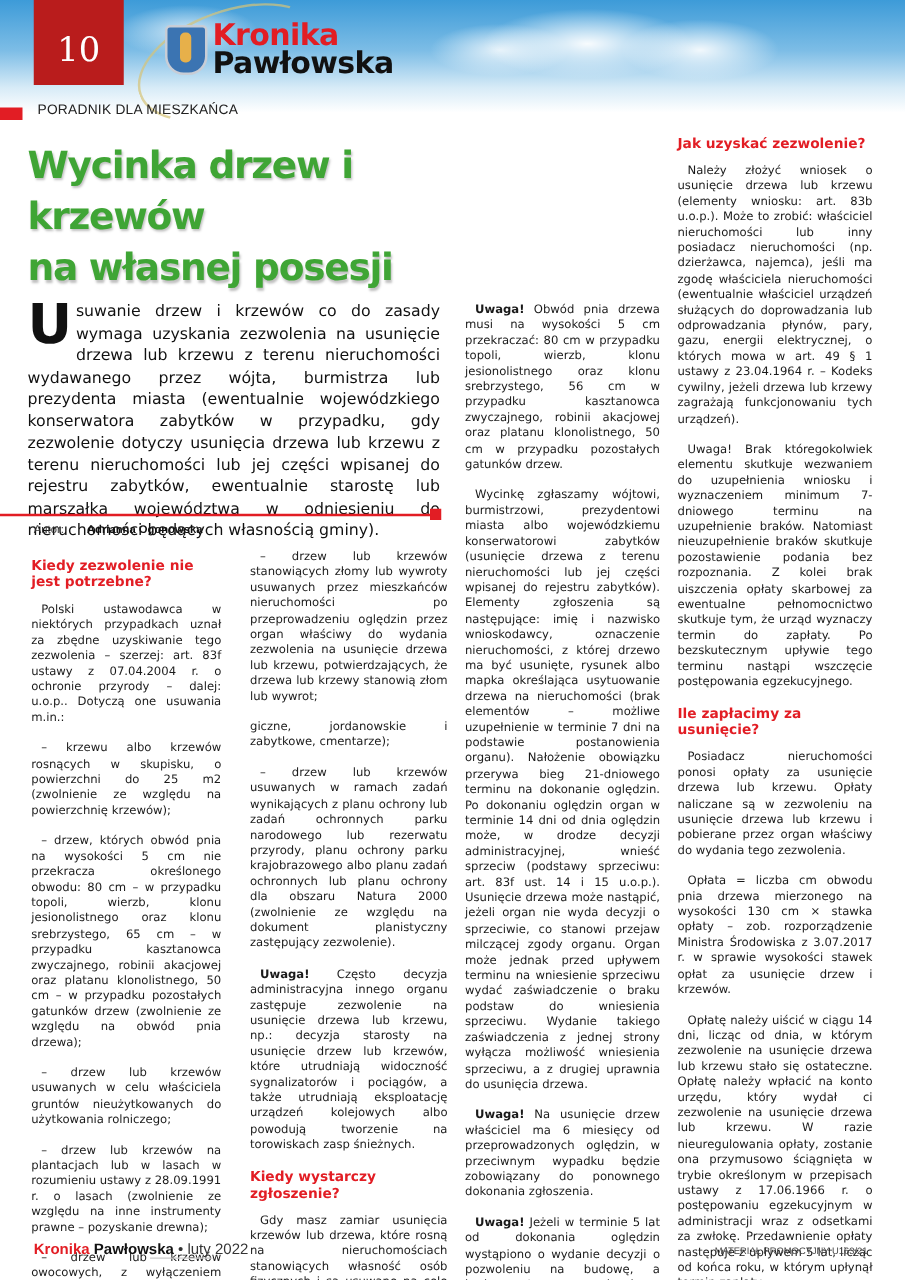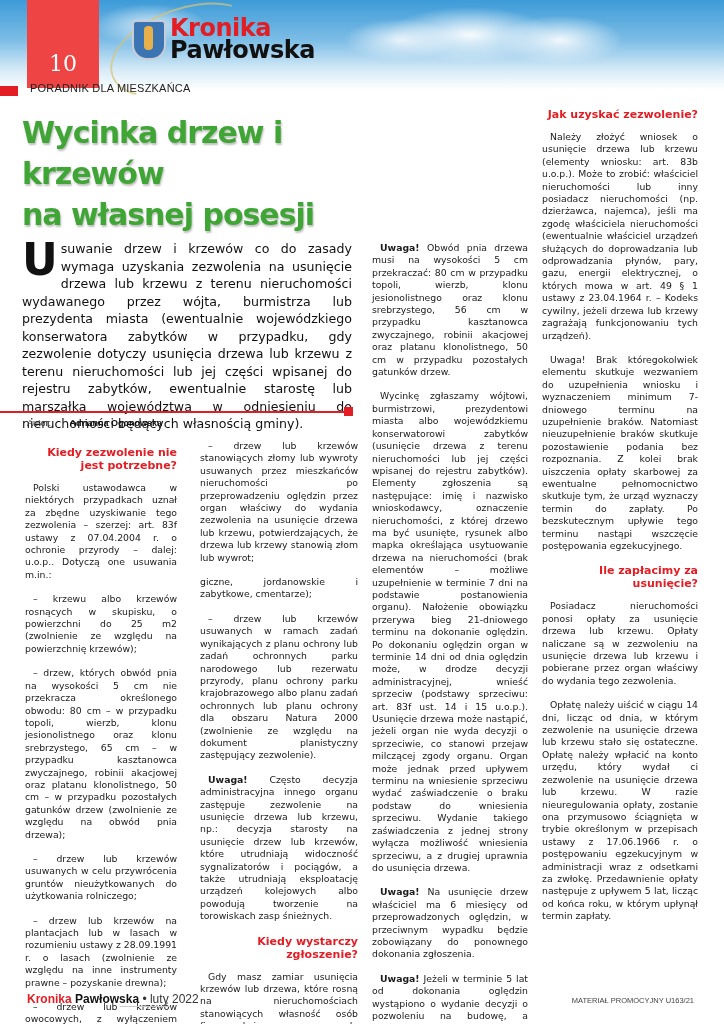--- a/index.html
+++ b/index.html
@@ -10,23 +10,23 @@
   .sky {
     position: absolute; left: 0; top: 0; width: 724px; height: 90px;
     background:
       radial-gradient(ellipse 120px 40px at 470px 35px, rgba(255,255,255,0.95), rgba(255,255,255,0) 70%),
       radial-gradient(ellipse 90px 35px at 560px 40px, rgba(255,255,255,0.9), rgba(255,255,255,0) 70%),
       radial-gradient(ellipse 80px 30px at 400px 40px, rgba(255,255,255,0.8), rgba(255,255,255,0) 70%),
       radial-gradient(ellipse 80px 30px at 150px 25px, rgba(255,255,255,0.7), rgba(255,255,255,0) 70%),
       linear-gradient(to bottom, #3d9bd8 0%, #7dbde6 45%, #d7ebf7 78%, #ffffff 100%);
   }
   .page-num {
-    position: absolute; left: 27px; top: 0; width: 72px; height: 88px;
-    background: #ef4444; color: #fff; font-family: "DejaVu Serif", serif;
-    font-size: 22px; display: flex; align-items: flex-end; justify-content: center; padding-bottom: 0;
+    position: absolute; left: 27px; top: 0; width: 72px; height: 68px;
+    background: #b91c1c; color: #fff; font-family: "DejaVu Serif", serif;
+    font-size: 27px; display: flex; align-items: flex-end; justify-content: center; padding-bottom: 0;
     box-sizing: border-box; padding-bottom: 12px;
   }
   .logo { position: absolute; left: 132px; top: 18px; display: flex; align-items: center; }
   .logo-arc {
     position: absolute; left: -25px; top: -10px; width: 150px; height: 80px;
     border: 2px solid rgba(214,196,120,0.7); border-radius: 50%;
     border-right-color: transparent; border-bottom-color: transparent; transform: rotate(-20deg);
   }
   .crest {
     width: 30px; height: 36px; background: #3b74b2; border: 2px solid #c8cdd6;
@@ -67,21 +67,21 @@
     position: absolute; left: 344px; top: 407px; width: 9px; height: 9px; background: #e21d24;
   }
   .author { position: absolute; left: 27px; top: 418px; font-family: "Liberation Sans", sans-serif; font-size: 9px; color: #333; }
   .author b { color: #111; padding-left: 16px; }
   .col {
     position: absolute; font-family: "DejaVu Sans", sans-serif; font-size: 9.3px; line-height: 12.4px;
     color: #1a1a1a; text-align: justify;
   }
   .col p { margin: 0 0 12px 0; text-indent: 8px; }
   .col h3 {
-    margin: 0 0 10px 0; color: #e21d24; font-size: 11px; line-height: 13px; text-align: right; font-weight: bold;
+    margin: 0 0 10px 0; color: #e21d24; font-size: 11px; line-height: 13px; text-align: left; font-weight: bold;
   }
   .col b { font-weight: bold; }
   .c1 { left: 25px; top: 446px; width: 152px; }
   .c2 { left: 200px; top: 440px; width: 158px; }
   .c3 { left: 372px; top: 242px; width: 156px; }
   .c4 { left: 542px; top: 108px; width: 156px; }
   .footer-brand {
     position: absolute; left: 27px; top: 992px; font-family: "Liberation Sans", sans-serif; font-size: 12px; font-weight: bold;
   }
   .footer-brand .red { color: #e21d24; }
@@ -123,21 +123,21 @@
 <div class="author">
   <span>Autor:</span>
   <b>Adrianna Ogonowska</b>
 </div>
 
 <div class="col c1">
   <h3>Kiedy zezwolenie nie jest potrzebne?</h3>
   <p>Polski ustawodawca w niektórych przypadkach uznał za zbędne uzyskiwanie tego zezwolenia – szerzej: art. 83f ustawy z 07.04.2004 r. o ochronie przyrody – dalej: u.o.p.. Dotyczą one usuwania m.in.:</p>
   <p>– krzewu albo krzewów rosnących w skupisku, o powierzchni do 25 m2 (zwolnienie ze względu na powierzchnię krzewów);</p>
   <p>– drzew, których obwód pnia na wysokości 5 cm nie przekracza określonego obwodu: 80 cm – w przypadku topoli, wierzb, klonu jesionolistnego oraz klonu srebrzystego, 65 cm – w przypadku kasztanowca zwyczajnego, robinii akacjowej oraz platanu klonolistnego, 50 cm – w przypadku pozostałych gatunków drzew (zwolnienie ze względu na obwód pnia drzewa);</p>
-  <p>– drzew lub krzewów usuwanych w celu przywrócenia gruntów nieużytkowanych do użytkowania rolniczego;</p>
+  <p>– drzew lub krzewów usuwanych w celu właściciela gruntów nieużytkowanych do użytkowania rolniczego;</p>
   <p>– drzew lub krzewów na plantacjach lub w lasach w rozumieniu ustawy z 28.09.1991 r. o lasach (zwolnienie ze względu na inne instrumenty prawne – pozyskanie drewna);</p>
   <p>– drzew lub krzewów owocowych, z wyłączeniem rosnących na terenie nieruchomości lub jej części wpisanej do rejestru zabytków lub na terenach zieleni (zwolnienie ze względu na miejsce występowania; tereny zieleni to: parki, zieleńce, promenady, bulwary, ogrody botaniczne, zoolo-</p>
 </div>
 
 <div class="col c2">
   <p>– drzew lub krzewów stanowiących złomy lub wywroty usuwanych przez mieszkańców nieruchomości po przeprowadzeniu oględzin przez organ właściwy do wydania zezwolenia na usunięcie drzewa lub krzewu, potwierdzających, że drzewa lub krzewy stanowią złom lub wywrot;</p>
   <p style="text-indent:0">giczne, jordanowskie i zabytkowe, cmentarze);</p>
   <p>– drzew lub krzewów usuwanych w ramach zadań wynikających z planu ochrony lub zadań ochronnych parku narodowego lub rezerwatu przyrody, planu ochrony parku krajobrazowego albo planu zadań ochronnych lub planu ochrony dla obszaru Natura 2000 (zwolnienie ze względu na dokument planistyczny zastępujący zezwolenie).</p>
   <p><b>Uwaga!</b><span> Często decyzja administracyjna innego organu zastępuje zezwolenie na usunięcie drzewa lub krzewu, np.: decyzja starosty na usunięcie drzew lub krzewów, które utrudniają widoczność sygnalizatorów i pociągów, a także utrudniają eksploatację urządzeń kolejowych albo powodują tworzenie na torowiskach zasp śnieżnych.</span></p>
   <h3>Kiedy wystarczy zgłoszenie?</h3>
@@ -150,20 +150,21 @@
   <p><b>Uwaga!</b><span> Na usunięcie drzew właściciel ma 6 miesięcy od przeprowadzonych oględzin, w przeciwnym wypadku będzie zobowiązany do ponownego dokonania zgłoszenia.</span></p>
   <p><b>Uwaga!</b><span> Jeżeli w terminie 5 lat od dokonania oględzin wystąpiono o wydanie decyzji o pozwoleniu na budowę, a budowa ta ma związek z prowadzeniem działalności gospodarczej i będzie realizowana na części nieruchomości, na której rosło usunięte drzewo, organ właściwy do przyjęcia zgłoszenia, uwzględniając dane ustalone na podstawie oględzin, nakłada na właściciela nieruchomości w drodze decyzji administracyjnej, obowiązek uiszczenia opłaty za usunięcie drzewa.</span></p>
 </div>
 
 <div class="col c4">
   <h3>Jak uzyskać zezwolenie?</h3>
   <p>Należy złożyć wniosek o usunięcie drzewa lub krzewu (elementy wniosku: art. 83b u.o.p.). Może to zrobić: właściciel nieruchomości lub inny posiadacz nieruchomości (np. dzierżawca, najemca), jeśli ma zgodę właściciela nieruchomości (ewentualnie właściciel urządzeń służących do doprowadzania lub odprowadzania płynów, pary, gazu, energii elektrycznej, o których mowa w art. 49 § 1 ustawy z 23.04.1964 r. – Kodeks cywilny, jeżeli drzewa lub krzewy zagrażają funkcjonowaniu tych urządzeń).</p>
   <p>Uwaga! Brak któregokolwiek elementu skutkuje wezwaniem do uzupełnienia wniosku i wyznaczeniem minimum 7-dniowego terminu na uzupełnienie braków. Natomiast nieuzupełnienie braków skutkuje pozostawienie podania bez rozpoznania. Z kolei brak uiszczenia opłaty skarbowej za ewentualne pełnomocnictwo skutkuje tym, że urząd wyznaczy termin do zapłaty. Po bezskutecznym upływie tego terminu nastąpi wszczęcie postępowania egzekucyjnego.</p>
   <h3>Ile zapłacimy za usunięcie?</h3>
   <p>Posiadacz nieruchomości ponosi opłaty za usunięcie drzewa lub krzewu. Opłaty naliczane są w zezwoleniu na usunięcie drzewa lub krzewu i pobierane przez organ właściwy do wydania tego zezwolenia.</p>
+  <p>Opłata = liczba cm obwodu pnia drzewa mierzonego na wysokości 130 cm × stawka opłaty – zob. rozporządzenie Ministra Środowiska z 3.07.2017 r. w sprawie wysokości stawek opłat za usunięcie drzew i krzewów.</p>
   <p>Opłatę należy uiścić w ciągu 14 dni, licząc od dnia, w którym zezwolenie na usunięcie drzewa lub krzewu stało się ostateczne. Opłatę należy wpłacić na konto urzędu, który wydał ci zezwolenie na usunięcie drzewa lub krzewu. W razie nieuregulowania opłaty, zostanie ona przymusowo ściągnięta w trybie określonym w przepisach ustawy z 17.06.1966 r. o postępowaniu egzekucyjnym w administracji wraz z odsetkami za zwłokę. Przedawnienie opłaty następuje z upływem 5 lat, licząc od końca roku, w którym upłynął termin zapłaty.</p>
 
 </div>
 
 <div class="footer-brand">
   <span class="red">Kronika</span>
   <span class="blk">Pawłowska</span>
   <span class="date">•</span>
   <span class="date">luty 2022</span>
 </div>

